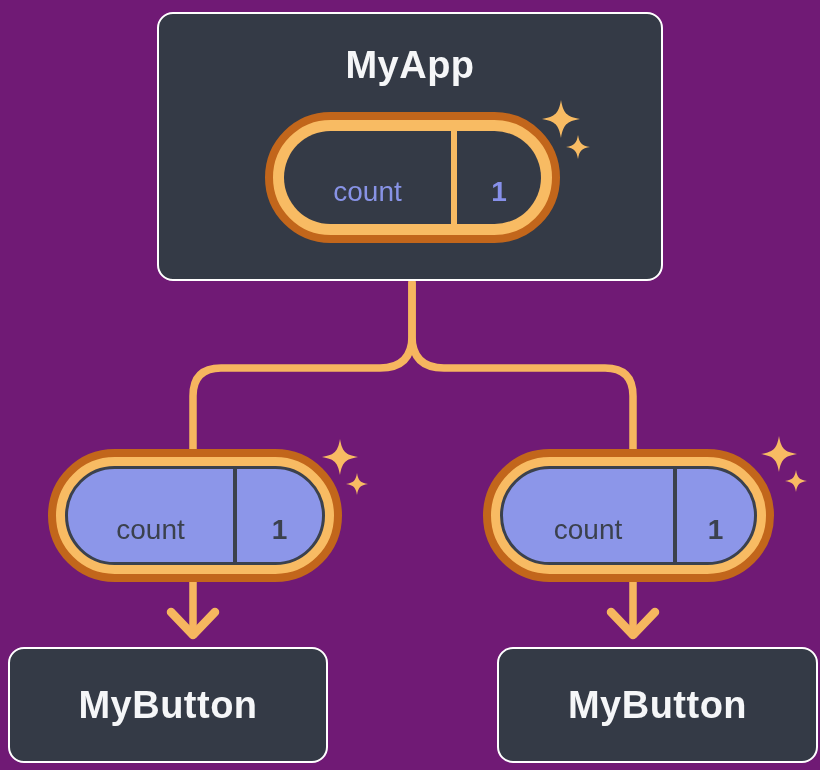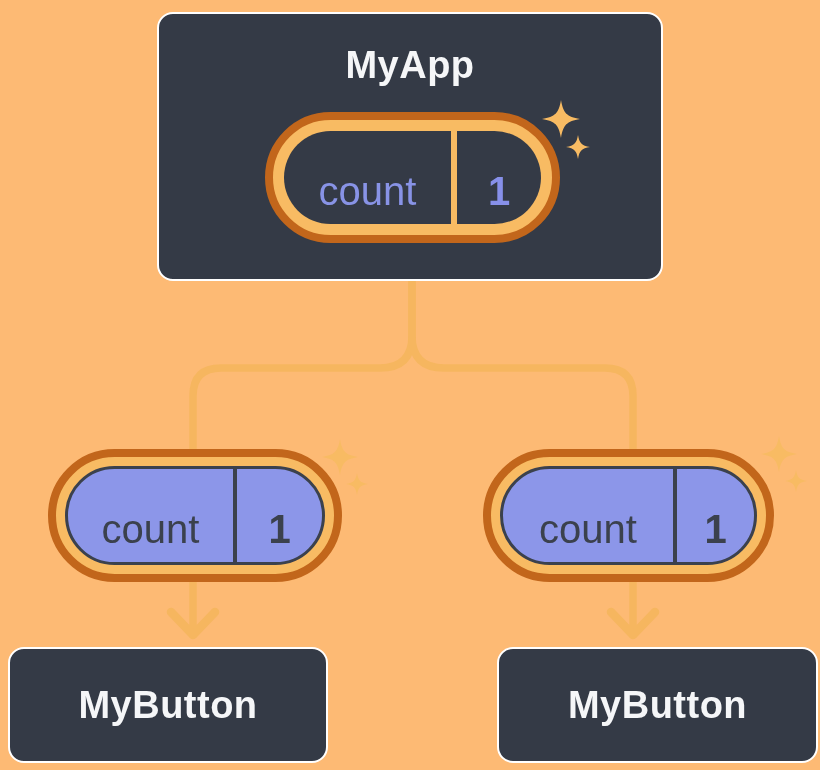--- a/index.html
+++ b/index.html
@@ -4,21 +4,21 @@
 <style>
   html,body { margin:0; padding:0; }
   body {
     font-family: "Liberation Sans", sans-serif;
     background: #4C6670;
   }
   .stage {
     position: relative;
     width: 820px;
     height: 770px;
-    background: #fdba74;
+    background: #701a75;
     overflow: hidden;
   }
   svg.layer {
     position: absolute;
     left: 0; top: 0;
     pointer-events: none;
   }
   .connectors { z-index: 1; }
   .sparkles   { z-index: 4; }
 
@@ -74,21 +74,21 @@
   .pill-top .pill-inner { background: #343A46; }
   .pill-purple .pill-inner {
     background: #8C96E9;
     border: 3px solid #3B414D;
   }
 
   .pill-label, .pill-value {
     display: flex;
     align-items: center;
     justify-content: center;
-    font-size: 40px;
+    font-size: 28px;
     margin-top: 28px;
   }
   .pill-label { flex: 1 1 auto; }
   .pill-value { flex: 0 0 auto; font-weight: 700; }
 
   .pill-top .pill-label { color: #8893E6; }
   .pill-top .pill-value { color: #8790EA; width: 84px; }
   .pill-top .pill-divider { width: 6px; background: #F8BB63; }
 
   .pill-purple .pill-label { color: #3B414D; }

